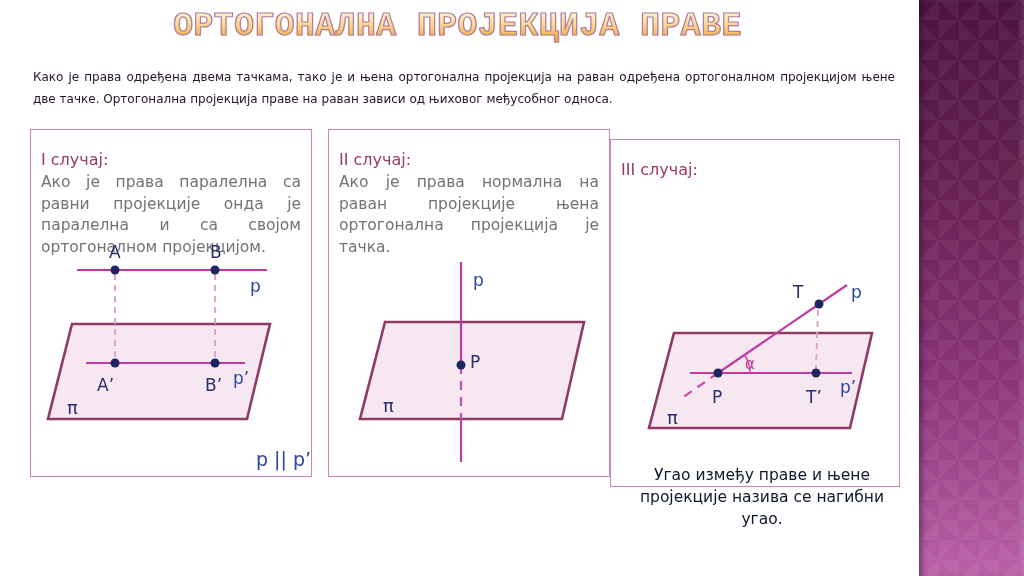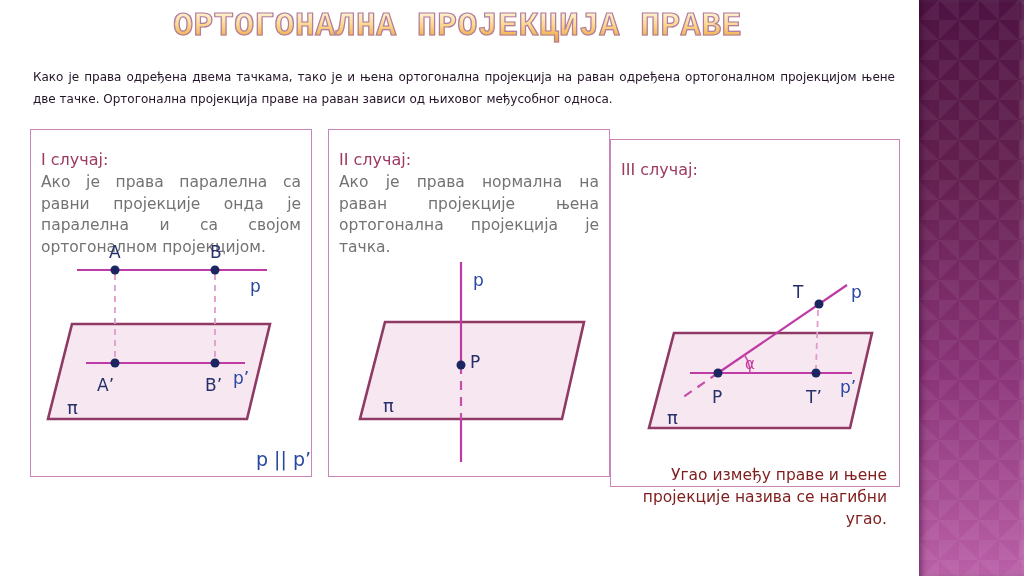--- a/index.html
+++ b/index.html
@@ -49,22 +49,22 @@
   .diagram { position: absolute; }
   .d1 { left: 0px; top: 110px; }
   .d2 { left: 0px; top: 110px; }
   .d3 { left: 0px; top: 132px; }
 
   .conclusion {
     position: absolute; top: 318px; left: 0; width: 100%;
     text-align: right; font-size: 19px; color: #2847A0;
   }
   .note {
-    position: absolute; top: 308px; left: 10px; width: 266px;
-    font-size: 15.5px; line-height: 22px; color: #7f1d1d; text-align: right;
+    position: absolute; top: 308px; left: 18px; width: 266px;
+    font-size: 15.5px; line-height: 22px; color: #0f172a; text-align: center;
   }
 
   
   .plane { fill: #F7E7F1; stroke: #8E3A64; stroke-width: 2.6; stroke-linejoin: miter; }
   .mline { stroke: #BE3AA5; stroke-width: 2.2; fill: none; }
   .mdash { stroke: #C44FAB; stroke-width: 2.2; fill: none; stroke-dasharray: 9 7; }
   .pdash { stroke: #E09CCB; stroke-width: 1.8; fill: none; stroke-dasharray: 6 5; }
   .dot   { fill: #1B2660; stroke: none; }
   .lblDark { font-size: 17px; fill: #27306B; font-family: "DejaVu Sans", sans-serif; }
   .lblBlue { font-size: 17px; fill: #2847A0; font-family: "DejaVu Sans", sans-serif; }

